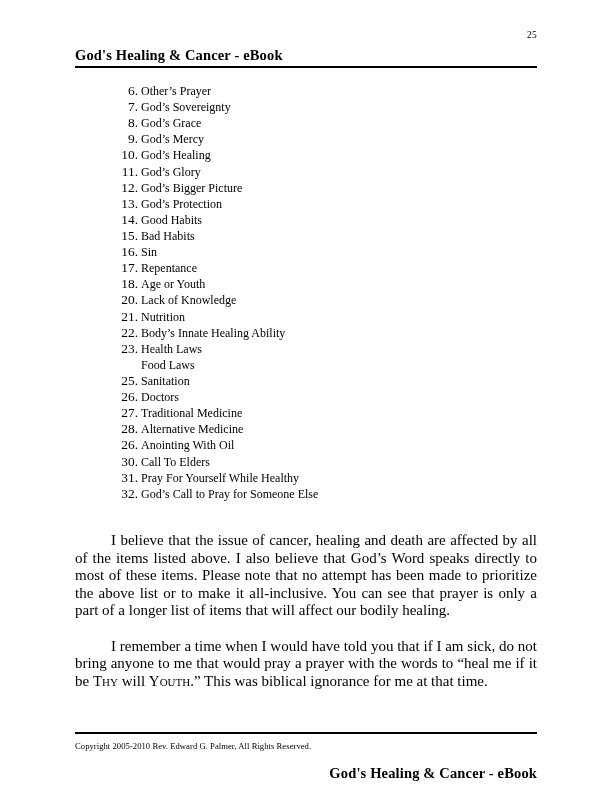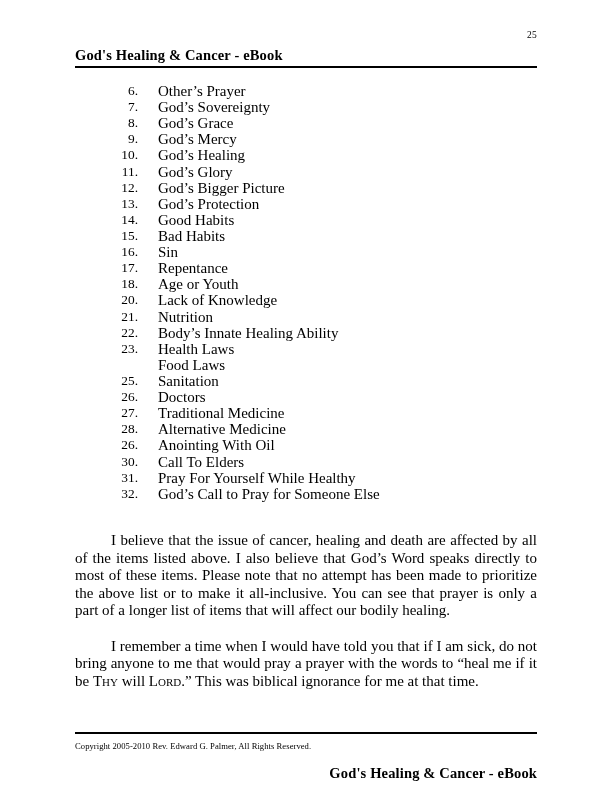--- a/index.html
+++ b/index.html
@@ -71,22 +71,22 @@
   }
   .li-num {
     position: absolute;
     left: 0;
     width: 138px;
     text-align: right;
     font-size: 13.4px;
   }
   .li-text {
     position: absolute;
-    left: 158px;
-    font-size: 15px;
+    left: 141px;
+    font-size: 12px;
   }
 
   
   .body-area {
     position: absolute;
     left: 75px;
     top: 532px;
     width: 462px;
   }
   .para {
@@ -246,21 +246,21 @@
       </div>
       <div class="list-item">
         <span class="li-num">32.</span>
         <span class="li-text">God’s Call to Pray for Someone Else</span>
       </div>
     </div>
 
   <div class="body-area">
     <p class="para">I believe that the issue of cancer, healing and death are affected by all of the items listed above.  I also believe that God’s Word speaks directly to most of these items.  Please note that no attempt has been made to prioritize the above list or to make it all-inclusive.  You can see that prayer is only a part of a longer list of items that will affect our bodily healing.</p>
     <p class="para">
-      <span>I remember a time when I would have told you that if I am sick, do not bring anyone to me that would pray a prayer with the words to “heal me if it be </span><span class="smallcaps">Thy</span><span> will </span><span class="smallcaps">Lord</span><span>.”  This was biblical ignorance for me at that time.</span>
+      <span>I remember a time when I would have told you that if I am sick, do not bring anyone to me that would pray a prayer with the words to “heal me if it be </span><span class="smallcaps">Thy</span><span> will </span><span class="smallcaps">Youth</span><span>.”  This was biblical ignorance for me at that time.</span>
     </p>
   </div>
 
   <div class="footer-block">
     <div class="footer-rule"></div>
     <div class="footer-copyright">Copyright 2005-2010 Rev. Edward G. Palmer, All Rights Reserved.</div>
     <div class="footer-title">God's Healing &amp; Cancer - eBook</div>
   </div>
 
 </div>

